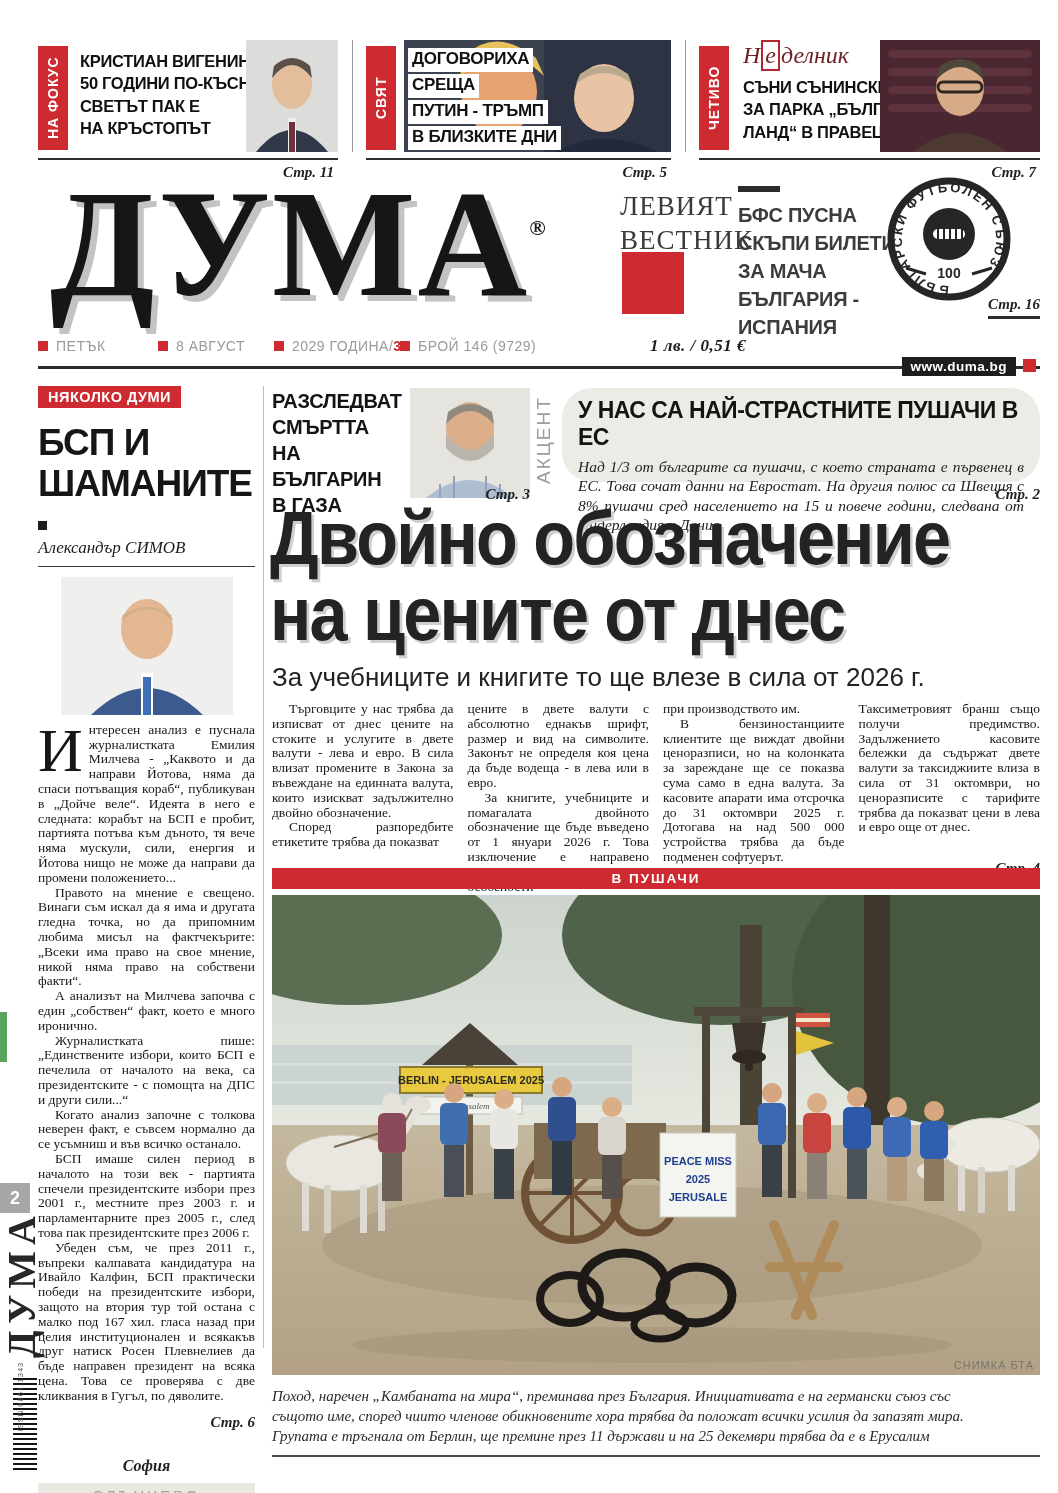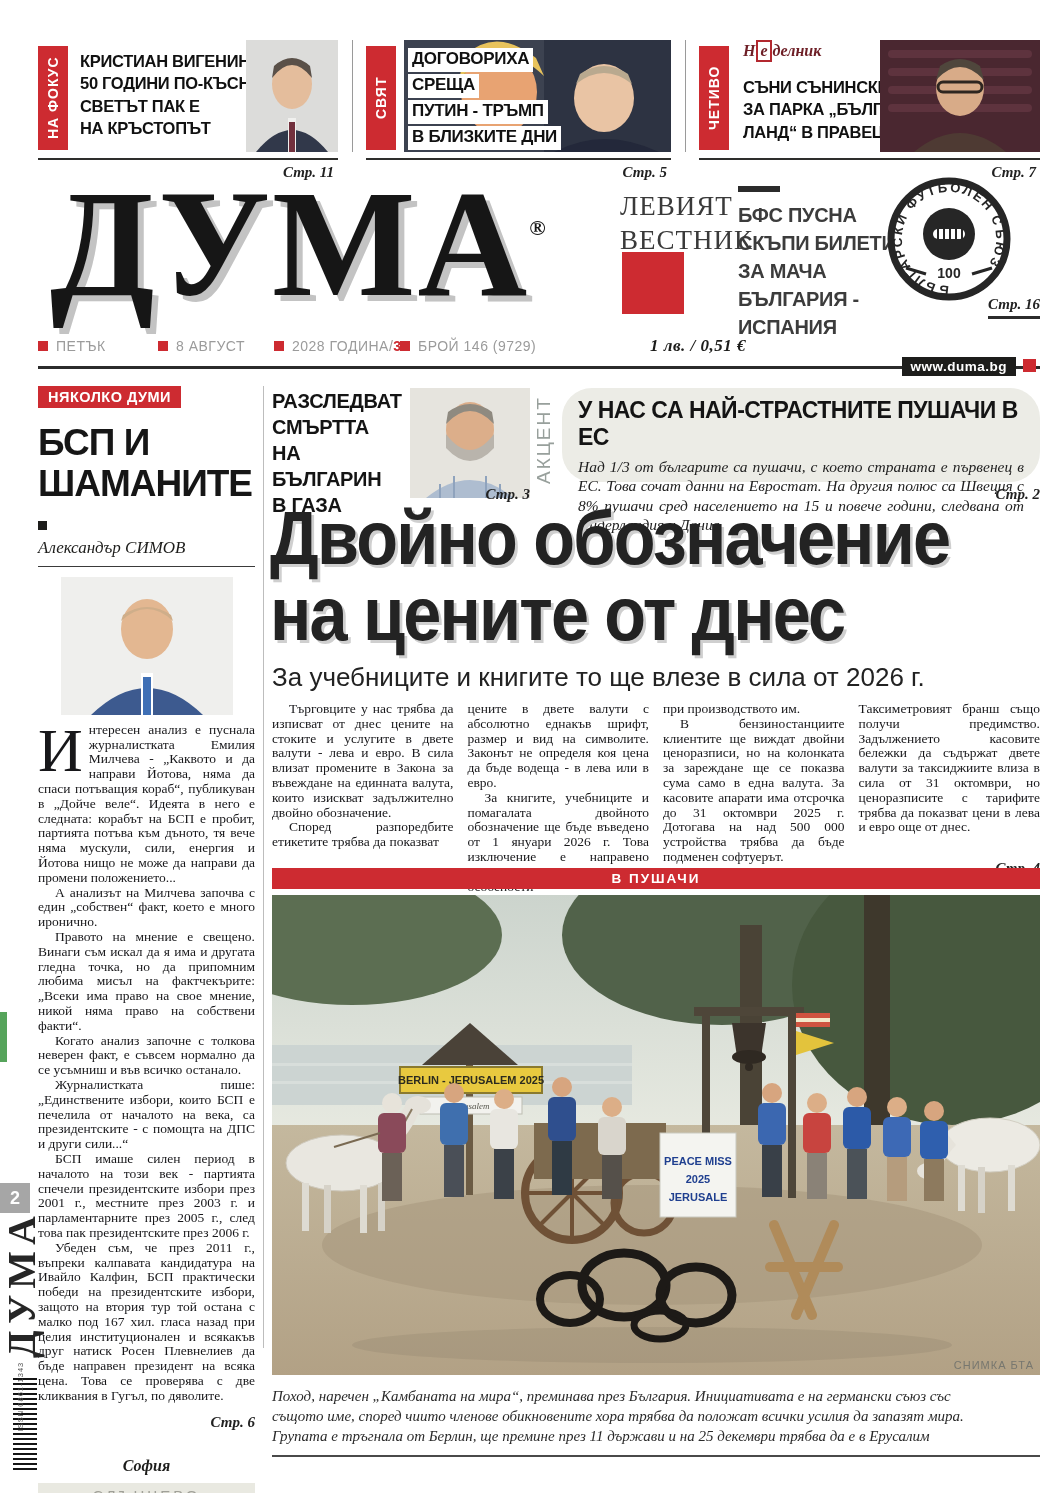--- a/index.html
+++ b/index.html
@@ -12,21 +12,21 @@
   .teaser{position:absolute;top:40px;height:142px;}
   .vlabel{position:absolute;left:0;top:6px;width:30px;height:104px;background:#cd2b31;}
   .vlabel span{position:absolute;left:0;top:0;width:30px;height:104px;display:flex;align-items:center;justify-content:center;
     writing-mode:vertical-rl;transform:rotate(180deg);color:#fff;font-family:"Liberation Sans",sans-serif;
     font-weight:700;font-size:14px;letter-spacing:1px;}
   .teaser-rule{position:absolute;left:0;right:0;top:118px;border-top:2px solid #2e2e2c;}
   .teaser .pageref{position:absolute;right:4px;top:124px;}
   .t-head{position:absolute;left:42px;top:10px;font-size:16.5px;line-height:1.35;color:#111;}
   .vsep{position:absolute;top:40px;width:1px;height:112px;background:#9a9a9a;}
   .chip{display:inline-block;background:#fff;padding:0 4px 1px 4px;margin-bottom:2px;}
-  .nedelnik{font-style:italic;font-weight:700;font-size:16px;color:#6e1f26;}
+  .nedelnik{font-style:italic;font-weight:400;font-size:24px;color:#6e1f26;}
   .nedelnik .nbox{display:inline-block;border:2px solid #b3282f;padding:0 2px;margin:0 1px;color:#6e1f26;}
   
   .duma-title{position:absolute;left:50px;top:168px;font-family:"Liberation Serif",serif;font-weight:700;
     font-size:152px;line-height:1;color:#161616;text-shadow:6px 6px 0 #c3c3c3;letter-spacing:2px;}
   .duma-title sup{font-size:22px;text-shadow:none;vertical-align:60px;letter-spacing:0;}
   .tagline{position:absolute;left:620px;top:190px;font-size:27px;line-height:1.25;color:#3a3a3a;letter-spacing:1px;}
   .red-square{position:absolute;left:622px;top:252px;width:62px;height:62px;background:#cd2b31;}
   .bfs{position:absolute;left:738px;top:186px;width:180px;}
   .bfs .dash{width:42px;height:6px;background:#2b2b2b;margin-bottom:9px;}
   .bfs-lines{font-size:20px;line-height:1.4;color:#3c3c3c;}
@@ -219,21 +219,21 @@
       </g>
     <text x="63" y="102" text-anchor="middle" font-family="Liberation Sans, sans-serif" font-size="14" font-weight="700" fill="#262626">100</text>
     <line x1="20" y1="92" x2="40" y2="98" stroke="#262626" stroke-width="3"></line>
     <line x1="106" y1="92" x2="86" y2="98" stroke="#262626" stroke-width="3"></line>
   </svg>
   <div class="bfs-page pageref"><span class="u">Стр. 16</span></div>
 
   <div class="datebar">
     <span class="d-item" style="left:0;"><span>ПЕТЪК</span></span>
     <span class="d-item" style="left:120px;"><span>8 АВГУСТ</span></span>
-    <span class="d-item" style="left:236px;"><span>2028 ГОДИНА/</span><span class="d-red">35</span></span>
+    <span class="d-item" style="left:236px;"><span>2029 ГОДИНА/</span><span class="d-red">35</span></span>
     <span class="d-item" style="left:362px;"><span>БРОЙ 146 (9729)</span></span>
     <span class="d-price">1 лв. / 0,51 €</span>
   </div>
   <div class="thick-rule"></div>
   <div class="site-box">www.duma.bg</div>
   <div class="site-sq"></div>
 
   <div class="opinion">
     <span class="kicker">НЯКОЛКО ДУМИ</span>
     <div class="op-title cond">
@@ -246,24 +246,24 @@
     <svg class="op-photo" width="172" height="138">
       <rect width="172" height="138" fill="#efefed"></rect>
       <ellipse cx="86" cy="52" rx="26" ry="30" fill="#e3b791"></ellipse>
       <path d="M60 44 Q86 20 112 44 L110 38 Q86 22 62 38 Z" fill="#cfae8a"></path>
       <path d="M30 138 Q86 84 142 138 Z" fill="#3d5a8f"></path>
       <rect x="80" y="96" width="12" height="42" fill="#fff"></rect>
       <rect x="82" y="100" width="8" height="38" fill="#3f6fb5"></rect>
     </svg>
     <div class="body-text">
       <p><span class="dropcap">И</span><span>нтересен анализ е пуснала журналистката Емилия Милчева - „Каквото и да направи Йотова, няма да спаси потъващия кораб“, публикуван в „Дойче веле“. Идеята в него е следната: корабът на БСП е пробит, партията потъва към дъното, тя вече няма мускули, сили, енергия и Йотова нищо не може да направи да промени положението...</span></p>
+      <p class="ind">Правото на мнение е свещено. Винаги съм искал да я има и другата гледна точка, но да припомним любима мисъл на фактчекърите: „Всеки има право на свое мнение, никой няма право на собствени факти“.</p>
       <p class="ind">А анализът на Милчева започва с един „собствен“ факт, което е много иронично.</p>
-      <p class="ind">Правото на мнение е свещено. Винаги съм искал да я има и другата гледна точка, но да припомним любима мисъл на фактчекърите: „Всеки има право на свое мнение, никой няма право на собствени факти“.</p>
+      <p class="ind">Журналистката пише: „Единствените избори, които БСП е печелила от началото на века, са президентските - с помощта на ДПС и други сили...“</p>
       <p class="ind">Когато анализ започне с толкова неверен факт, е съвсем нормално да се усъмниш и във всичко останало.</p>
-      <p class="ind">Журналистката пише: „Единствените избори, които БСП е печелила от началото на века, са президентските - с помощта на ДПС и други сили...“</p>
       <p class="ind">БСП имаше силен период в началото на този век - партията спечели президентските избори през 2001 г., местните през 2003 г. и парламентарните през 2005 г., след това пак президентските през 2006 г.</p>
       <p class="ind">Убеден съм, че през 2011 г., въпреки калпавата кандидатура на Ивайло Калфин, БСП практически победи на президентските избори, защото на втория тур той остана с малко под 167 хил. гласа назад при целия институционален и всякакъв друг натиск Росен Плевнелиев да бъде направен президент на всяка цена. Това се проверява с две кликвания в Гугъл, по дяволите.</p>
     </div>
     <div class="op-page pageref">Стр. 6</div>
     <div class="w-city">София</div>
     <div class="w-cond">СЛЪНЧЕВО</div>
     
   </div>
   <div class="col-divider"></div>
 

